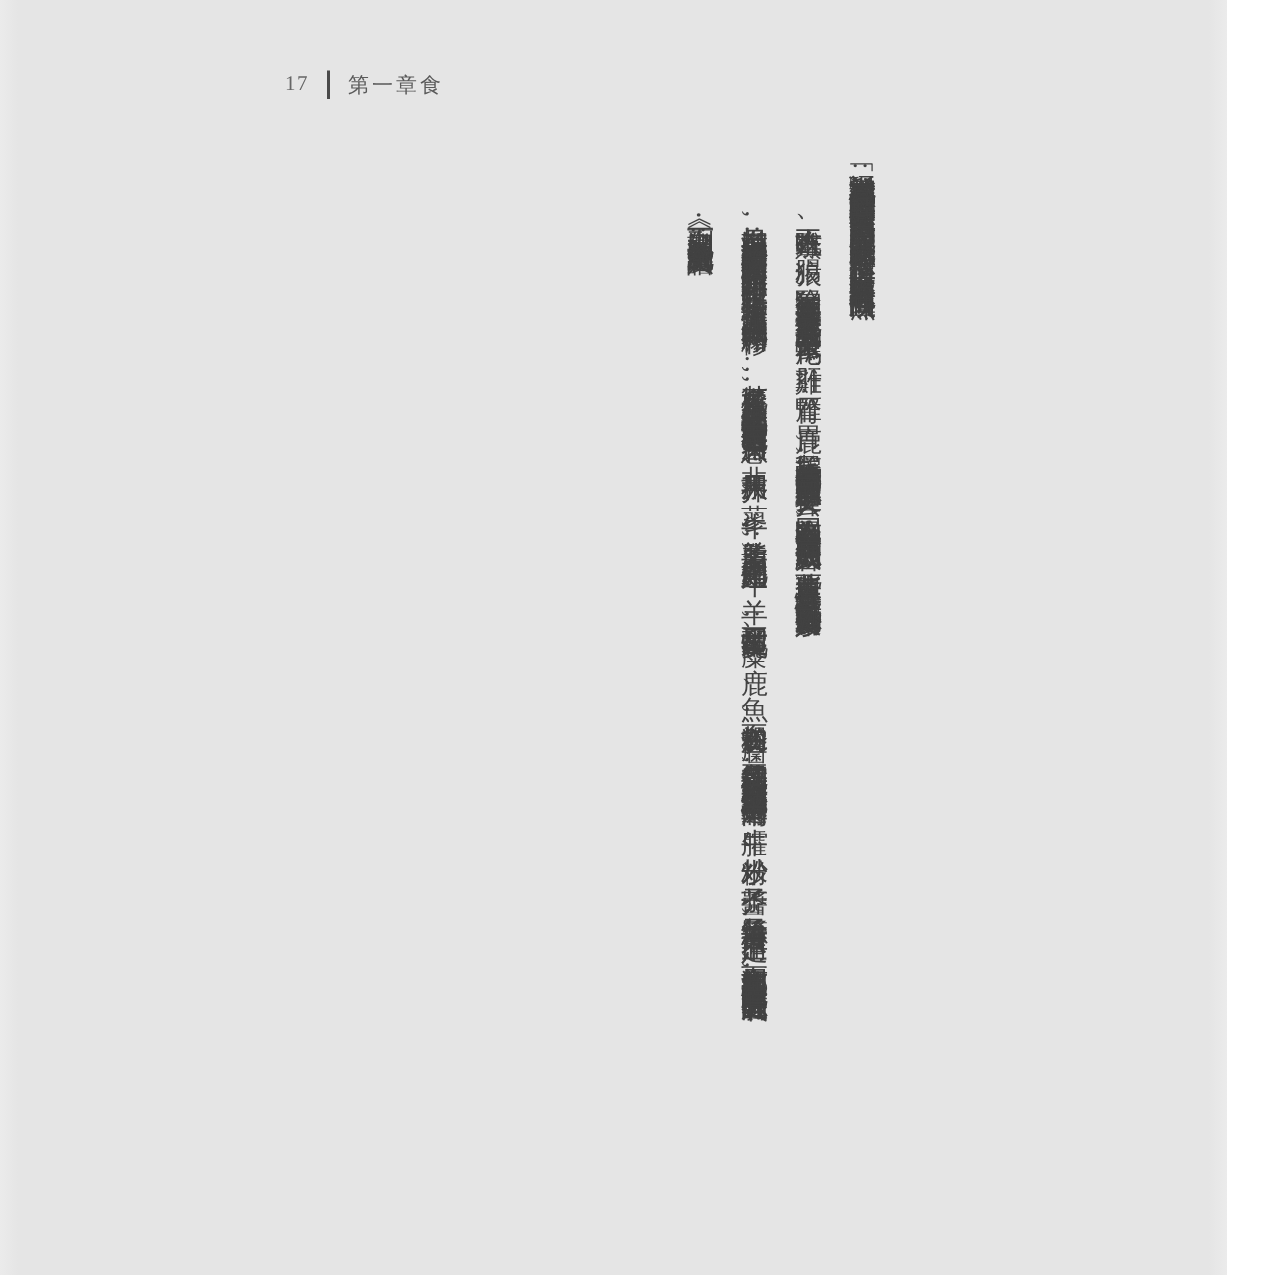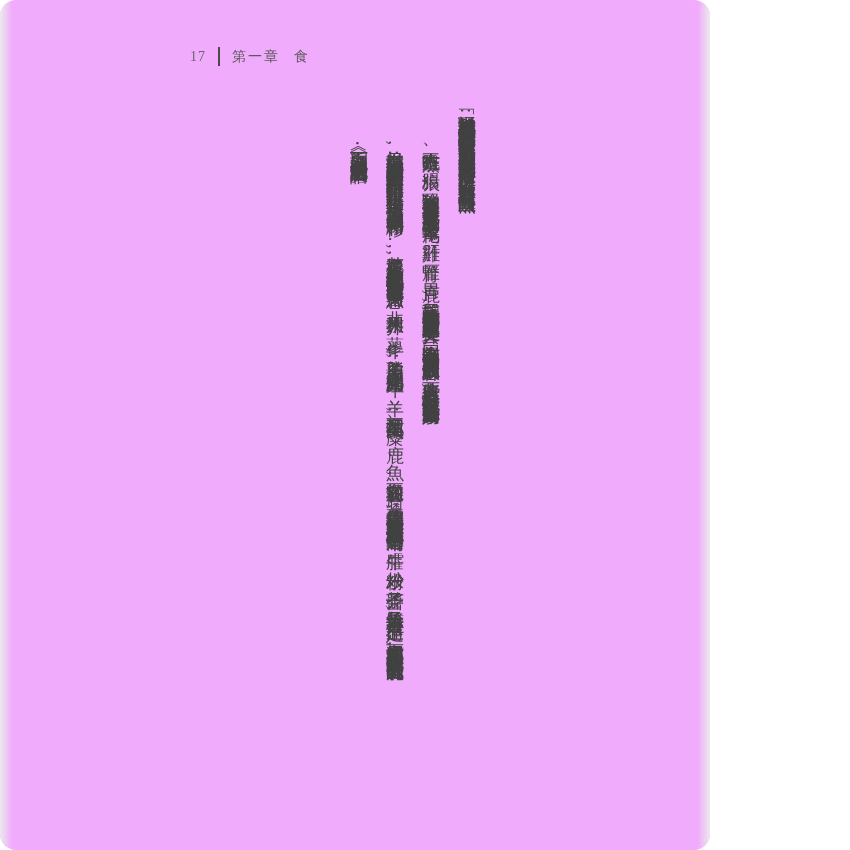--- a/index.html
+++ b/index.html
@@ -2,26 +2,25 @@
 <html><head>
 <meta charset="utf-8">
 <style>
   html, body {
     margin: 0;
     padding: 0;
     background: #ffffff;
   }
   .page {
     position: relative;
-    width: 710px;
+    width: 818px;
     height: 850px;
-    background: #f0abfc;
+    background: #e5e5e5;
     overflow: hidden;
     font-family: "Liberation Serif", "DejaVu Serif", serif;
-    border-radius: 16px;
   }
   .edge {
     position: absolute;
     top: 0;
     width: 12px;
     height: 100%;
     pointer-events: none;
   }
   .edge-left  { left: 0;  background: linear-gradient(to right, #ebebeb, rgba(255,255,255,0)); }
   .edge-right { right: 0; background: linear-gradient(to left,  #ebebeb, rgba(255,255,255,0)); }
@@ -42,21 +41,21 @@
     letter-spacing: 1px;
     color: #666;
   }
   .running-head .bar {
     display: inline-block;
     width: 2px;
     height: 19px;
     background: #4a4a4a;
     margin: 0 12px 0 12px;
   }
-  .running-head .chapter { margin-right: 14px; }
+  .running-head .chapter { }
 
   .text-block {
     position: absolute;
     top: 102px;
     right: 230px;
     height: 663px;
     writing-mode: vertical-rl;
     font-size: 18px;
     line-height: 26px;
     color: #424242;

